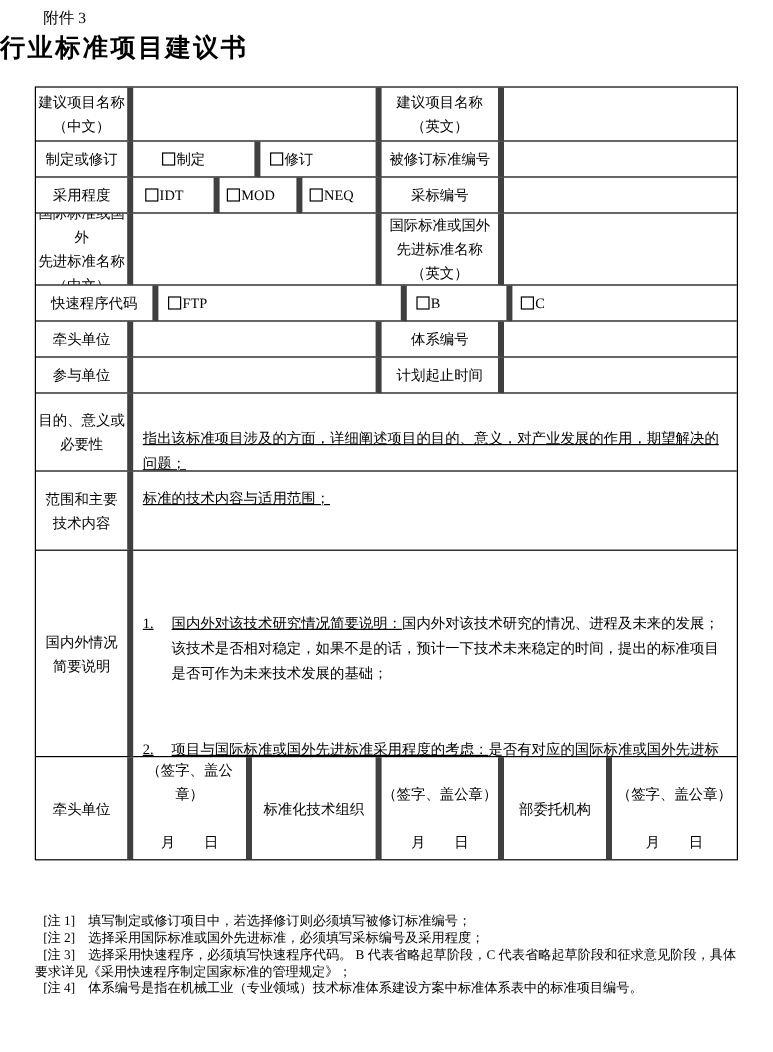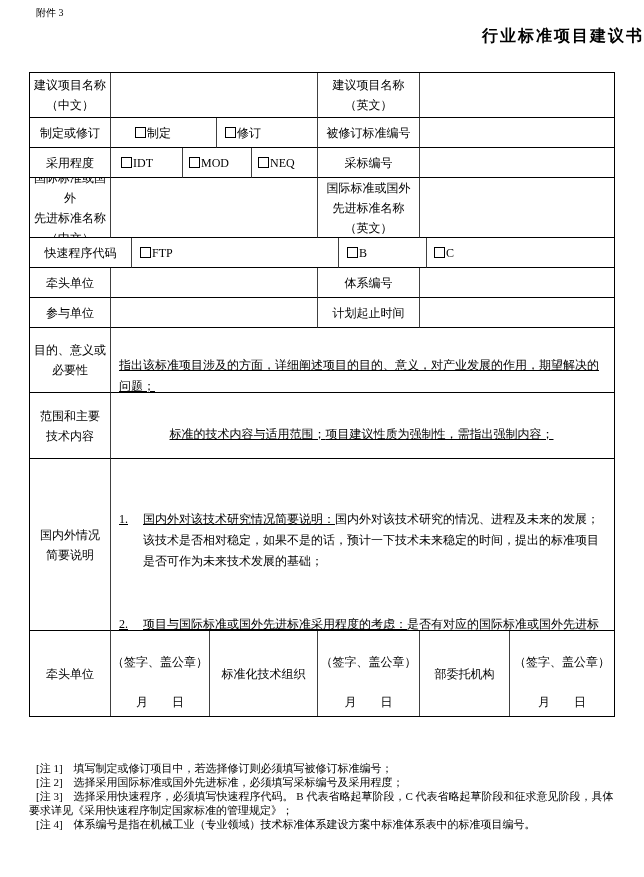--- a/index.html
+++ b/index.html
@@ -3,34 +3,34 @@
 <meta charset="utf-8">
 <style>
   html, body { margin: 0; padding: 0; background: #fff; }
   body {
     width: 644px; height: 877px;
     font-family: "Liberation Serif", "DejaVu Serif", serif;
     color: #000;
   }
   .page { position: relative; width: 644px; height: 877px; background: #fff; overflow: hidden; }
 
-  .attachment { position: absolute; left: 36px; top: 6px; font-size: 10px; }
+  .attachment { position: absolute; left: 36px; top: 6px; font-size: 13px; }
   .doc-title {
     position: absolute; left: 0; top: 26px; width: 100%;
-    text-align: right; font-size: 16px; font-weight: bold; letter-spacing: 2px;
+    text-align: left; font-size: 21px; font-weight: bold; letter-spacing: 2px;
   }
 
   .form-table {
     position: absolute; left: 29px; top: 72px; width: 584px;
     border: 1px solid #000;
   }
   .row { display: flex; }
   .cell {
     box-sizing: border-box;
-    border-right: 1px solid #404040;
+    border-right: 5px solid #404040;
     border-bottom: 1px solid #000;
     display: flex; align-items: center; justify-content: center;
     text-align: center;
     font-size: 12px; line-height: 20px;
     white-space: pre-line;
     overflow: hidden;
   }
   .cell:last-child { border-right: none; }
   .row:last-child .cell { border-bottom: none; }
 
@@ -45,21 +45,21 @@
     border: 1px solid #000; background: #fff;
     vertical-align: -1px; margin-right: 1px;
   }
   .cbwrap { white-space: nowrap; }
 
   .content {
     justify-content: flex-start; text-align: left;
     padding: 0 10px 0 8px; line-height: 21px;
   }
   .content .u-line { text-decoration: underline; margin-top: 31px; }
-  .two-lines { flex-direction: row; align-items: flex-start; justify-content: center; }
+  .two-lines { flex-direction: column; align-items: flex-start; justify-content: center; }
   .list-cell { display: block; padding: 8px 8px 0 8px; text-align: left; line-height: 21px; }
   .li { padding-left: 24px; }
   .li .num { display: inline-block; width: 22px; margin-left: -24px; margin-right: 2px; text-decoration: underline; }
   .li .lead { text-decoration: underline; margin-top: 13px; }
 
   .sig {
     flex-direction: column; align-items: center; justify-content: flex-end;
     padding-bottom: 4px; line-height: 20px;
   }
 

